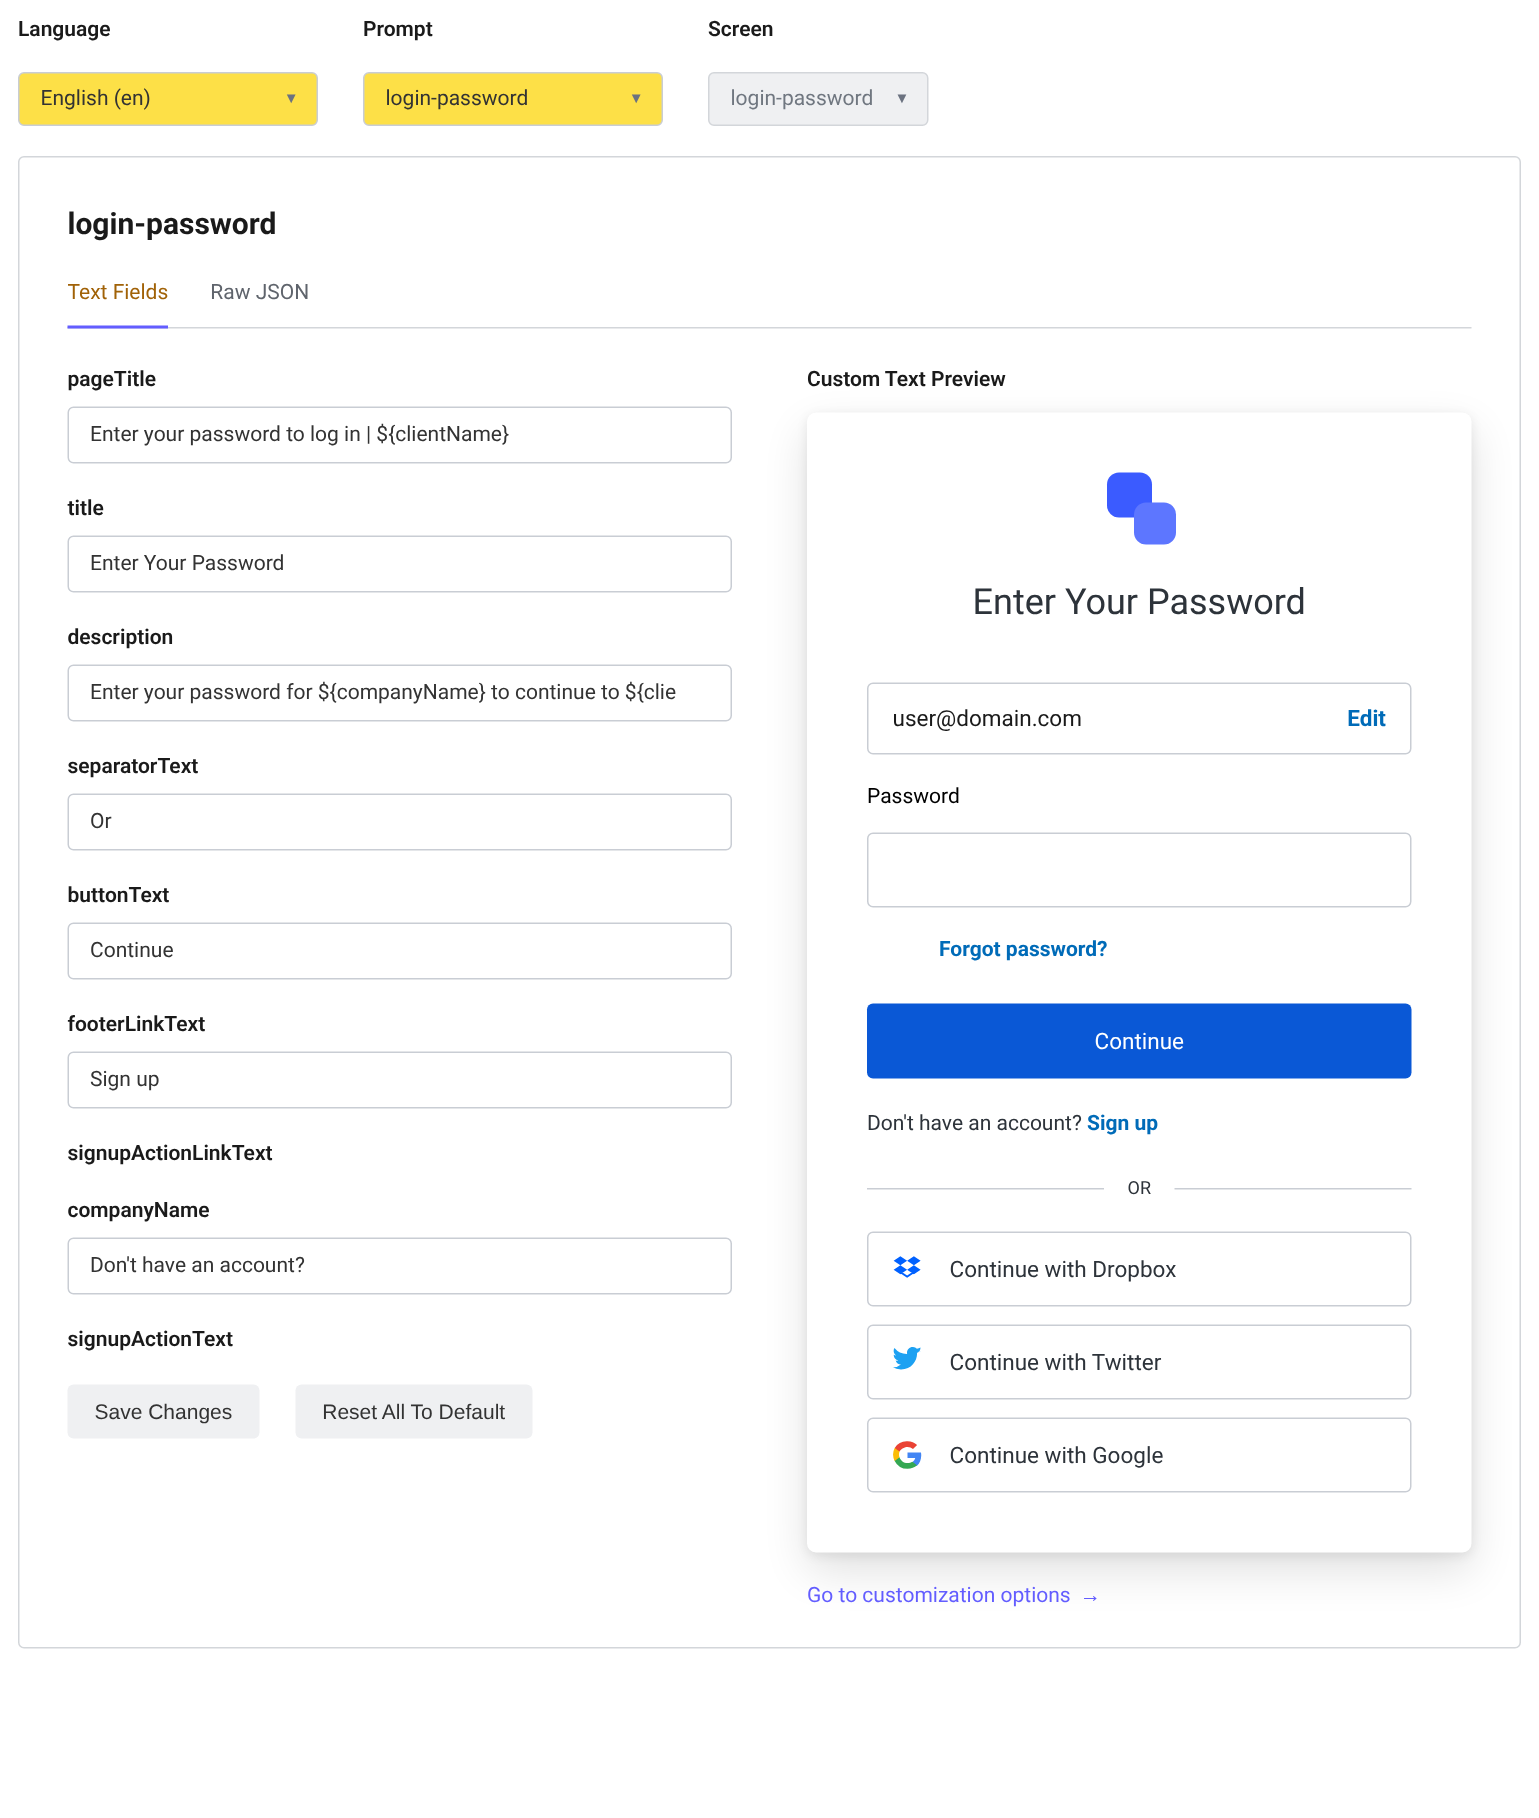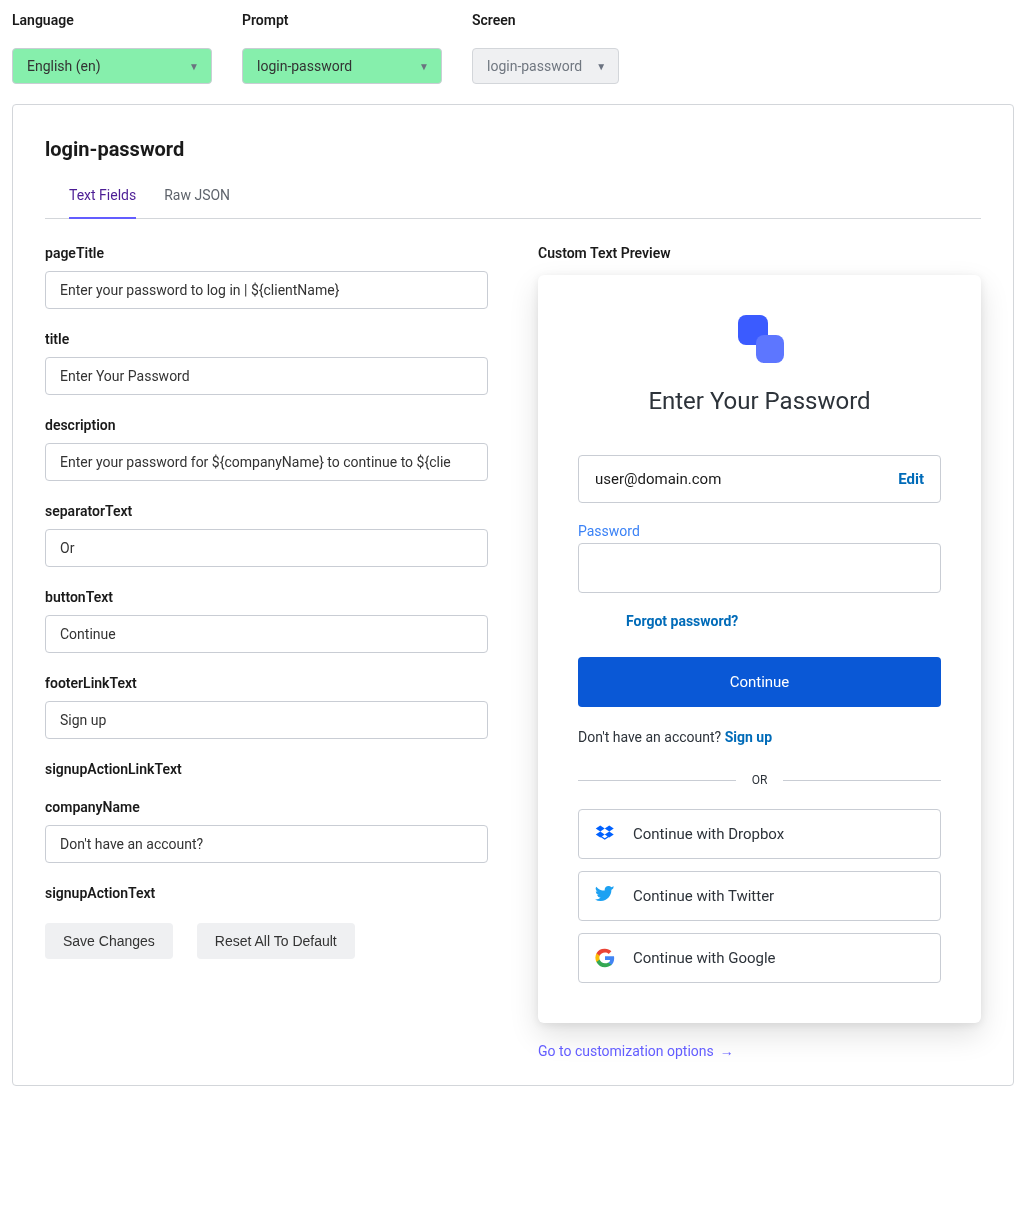--- a/index.html
+++ b/index.html
@@ -25,21 +25,21 @@
     font-size: 14px;
     color: #1a1a1a;
     margin-bottom: 20px;
   }
   .sel {
     position: relative;
     border: 1px solid #c9cdd4;
     border-radius: 4px;
     padding: 9px 36px 9px 14px;
     font-size: 14px;
-    background: #86efac;
+    background: #fde047;
     min-width: 200px;
     cursor: pointer;
     color: #333;
   }
   .sel.disabled {
     background: #eff0f2;
     color: #707780;
     cursor: default;
     border-color: #d3d6da;
     min-width: 140px;
@@ -70,23 +70,22 @@
   }
   .tab {
     padding: 0 0 14px 0;
     font-size: 14px;
     color: #5f646c;
     cursor: pointer;
     border-bottom: 2px solid transparent;
     margin-bottom: -1px;
   }
   .tab.active {
-    color: #4c1d95;
+    color: #a16207;
     border-bottom-color: #635dff;
-    margin-left: 24px;
   }
   .content {
     display: flex;
     gap: 50px;
   }
   .left-col {
     flex: 1;
     max-width: 450px;
   }
   .field {
@@ -157,22 +156,22 @@
     align-items: center;
     font-size: 15px;
     margin-bottom: 20px;
   }
   .preview-email .edit {
     color: #006bb8;
     font-weight: 700;
   }
   .preview-password-label {
     font-size: 14px;
-    color: #3b82f6;
-    margin-bottom: 4px;
+    color: #000000;
+    margin-bottom: 16px;
   }
   .preview-password-input {
     border: 1px solid #c9cdd4;
     border-radius: 4px;
     height: 50px;
     margin-bottom: 20px;
   }
   .forgot-link {
     color: #006bb8;
     font-weight: 700;

